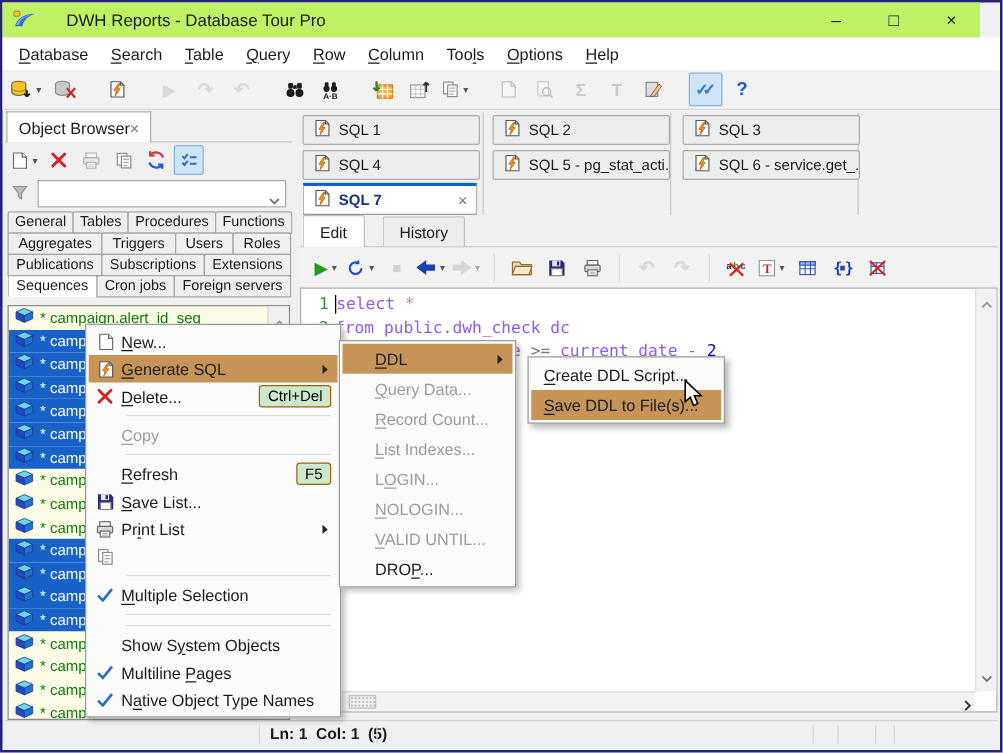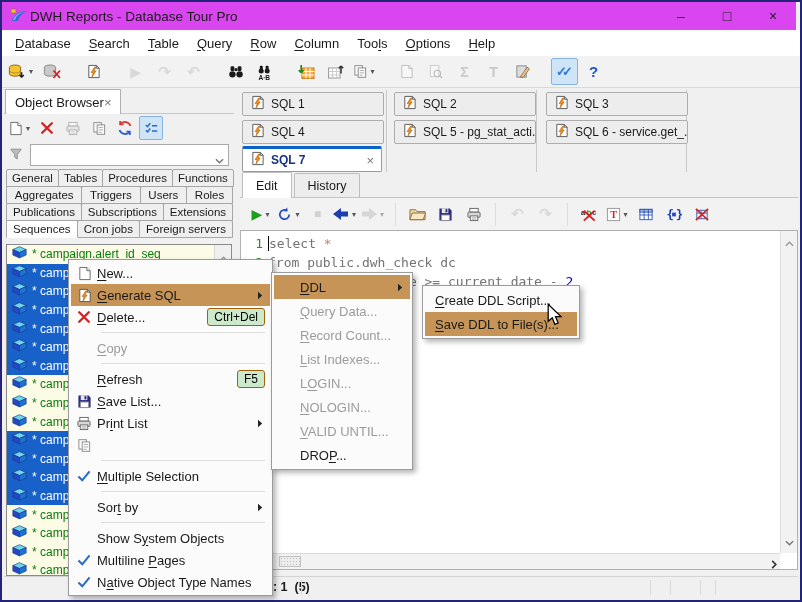--- a/index.html
+++ b/index.html
@@ -2,22 +2,22 @@
 <html><head>
 <meta charset="utf-8">
 <style>
   *{box-sizing:border-box;margin:0;padding:0}
   html,body{width:802px;height:602px;overflow:hidden;background:#fff;
     font-family:"Liberation Sans",sans-serif;font-size:13px;color:#1a1a1a}
   .window{position:absolute;inset:0;border:2px solid #23237A;background:#F0F0F0}
   u{text-underline-offset:2px}
 
   
-  .titlebar{position:absolute;left:0;top:0;right:4px;height:28px;background:#d946ef;
-    display:flex;align-items:center;padding-left:8px;gap:0}
+  .titlebar{position:absolute;left:0;top:0;right:16px;height:28px;background:#bef264;
+    display:flex;align-items:center;padding-left:8px;gap:23px}
   .titlebar .title{font-size:13.5px}
   .win-controls{margin-left:auto;display:flex;height:100%}
   .win-btn{width:46px;height:100%;display:flex;align-items:center;justify-content:center;
     font-size:14px;color:#222}
 
   
   .menubar{position:absolute;left:0;top:28px;right:0;height:26px;background:#fff;
     display:flex;align-items:center;padding-left:4px}
   .menubar .menu-item{padding:4px 9px;white-space:nowrap}
 
@@ -72,34 +72,34 @@
   .sql-tab{width:142px;height:24px;background:#EDEDED;border:1px solid #ADADAD;
     border-radius:2px;display:flex;align-items:center;gap:6px;padding:4px 7px;font-size:12px;
     white-space:nowrap;overflow:hidden}
   .sql-tab.active{width:140px;height:26px;background:#fff;border-color:#9A9A9A;
     border-top:3px solid #0A64C8;font-weight:bold;color:#16317E}
   .sql-tab .tab-close{margin-left:auto;color:#777;font-weight:normal;font-size:13px}
 
   .edit-tabs{position:absolute;left:0;right:0;top:84px;height:26px;display:flex;
     align-items:flex-end;padding-left:2px;border-bottom:1px solid #C4C4C4}
   .edit-tab{height:24px;padding:0 13px;display:flex;align-items:center;font-size:12.5px;
-    background:#EDEDED;border:1px solid #BEBEBE;border-bottom:none;margin-right:2px;
+    background:#EDEDED;border:1px solid #BEBEBE;border-bottom:none;margin-right:14px;
     border-radius:2px 2px 0 0}
   .edit-tab.active{background:#fff;height:26px;margin-bottom:-1px}
   .e-toolbar{position:absolute;left:0;right:0;top:110px;height:32px;background:#F2F2F2;
     display:flex;align-items:center;padding-left:8px;gap:1px}
 
   .code-wrap{position:absolute;left:0;right:0;top:142px;bottom:6px;background:#fff;
     border:1px solid #B0B0B0}
   .code-lines{position:absolute;left:0;top:3px;right:17px}
   .code-line{display:flex;align-items:center;height:19px;
     font-family:"DejaVu Sans Mono",monospace;font-size:13px;white-space:pre}
   .line-num{width:22px;text-align:right;color:#2E8B2E;margin-right:5px;flex:0 0 auto}
   .caret{display:inline-block;width:1px;height:15px;background:#000}
-  .tk-kw{color:#737373}.tk-op{color:#7A7A7A}.tk-num{color:#0000E0}.tk-star{color:#C98080}
+  .tk-kw{color:#8b5cf6}.tk-op{color:#7A7A7A}.tk-num{color:#0000E0}.tk-star{color:#C98080}
   .v-scroll{position:absolute;right:0;top:0;bottom:16px;width:17px;background:#F2F2F2;
     border-left:1px solid #DCDCDC;display:flex;flex-direction:column;align-items:center;
     justify-content:space-between;padding:4px 0}
   .h-scroll{position:absolute;left:0;right:17px;bottom:0;height:16px;background:#F2F2F2;
     border-top:1px solid #DCDCDC}
   .h-thumb{position:absolute;left:38px;top:2px;width:22px;height:11px;border:1px solid #C2C2C2;
     background-image:radial-gradient(#BFBFBF 1px,transparent 1px);background-size:3px 3px;
     background-color:#EDEDED}
   .h-right{position:absolute;right:3px;top:3px}
 
@@ -986,30 +986,20 @@
       <div class="menu-row checked">
       <span class="mi-gutter">
           <svg width="14" height="12" viewBox="0 0 16 14">
             <path d="M1.5 7.5 6 12 14.5 1.5" fill="none" stroke="#2B6BC4" stroke-width="2.4"></path>
           </svg>
         </span>
       <span class="mi-label"><u>M</u>ultiple Selection</span>
 
     </div>
       <div class="menu-sep"></div>
-      <div class="menu-row">
-      <span class="mi-gutter"></span>
-      <span class="mi-label">Sor<u>t</u> by</span>
-
-      <span class="mi-arrow">
-          <svg width="6" height="9" viewBox="0 0 6 10">
-            <path d="M0.8 0.8 5.4 5 0.8 9.2z" fill="#222"></path>
-          </svg>
-        </span>
-    </div>
       <div class="menu-sep"></div>
       <div class="menu-row">
       <span class="mi-gutter"></span>
       <span class="mi-label">Show S<u>y</u>stem Objects</span>
 
     </div>
       <div class="menu-row checked">
       <span class="mi-gutter">
           <svg width="14" height="12" viewBox="0 0 16 14">
             <path d="M1.5 7.5 6 12 14.5 1.5" fill="none" stroke="#2B6BC4" stroke-width="2.4"></path>

